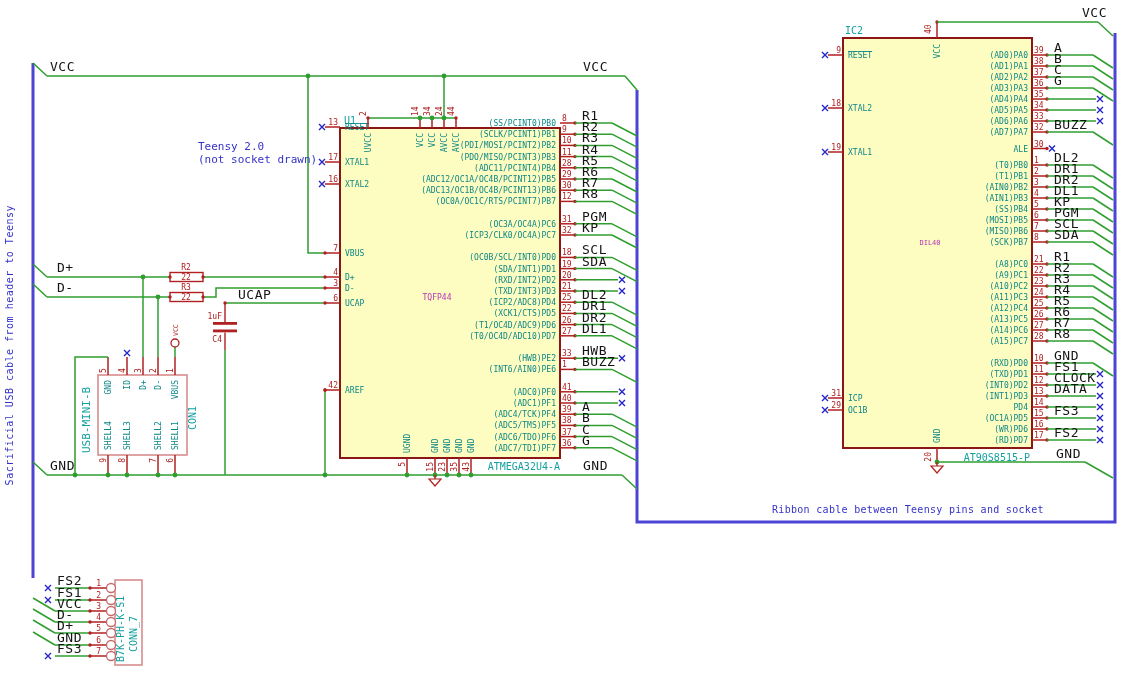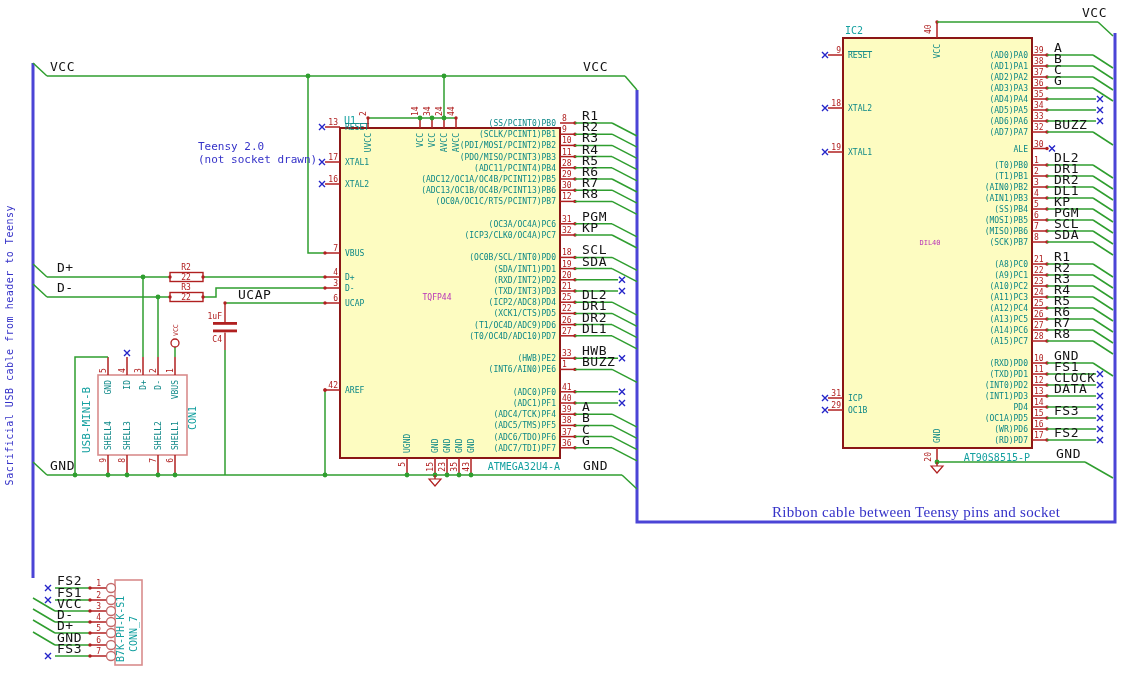--- a/index.html
+++ b/index.html
@@ -3,21 +3,21 @@
 <meta charset="utf-8">
 <style>
   html,body{margin:0;padding:0;background:#fff;}
   #canvas{position:relative;width:1131px;height:690px;background:#fff;overflow:hidden;
           font-family:"DejaVu Sans Mono",monospace;}
   svg text{font-family:"DejaVu Sans Mono",monospace;}
   .note{position:absolute;color:#3532c8;}
   #side-note{left:4px;top:205px;writing-mode:vertical-rl;transform:rotate(180deg);
              font-size:10px;letter-spacing:.5px;}
   #teensy-note{left:198px;top:140px;font-size:11px;line-height:1.2;}
-  #ribbon-note{left:772px;top:504px;font-size:15px;letter-spacing:.3px;font-family:Liberation Serif, serif;}
+  #ribbon-note{left:772px;top:504px;font-size:10px;letter-spacing:.3px;}
 </style>
 </head>
 <body>
 
 <div id="canvas">
   <svg id="schem" width="1131" height="690" viewBox="0 0 1131 690">
       <line x1="33" y1="63" x2="33" y2="578" stroke="#4b44d6" stroke-width="3"></line>
       <polyline points="637,90 637,522 1115,522 1115,33" fill="none" stroke="#4b44d6" stroke-width="3"></polyline>
       <line x1="33" y1="63" x2="47" y2="76" stroke="#2f9e2f" stroke-width="1.5"></line>
       <line x1="47" y1="76" x2="625" y2="76" stroke="#2f9e2f" stroke-width="1.5"></line>

